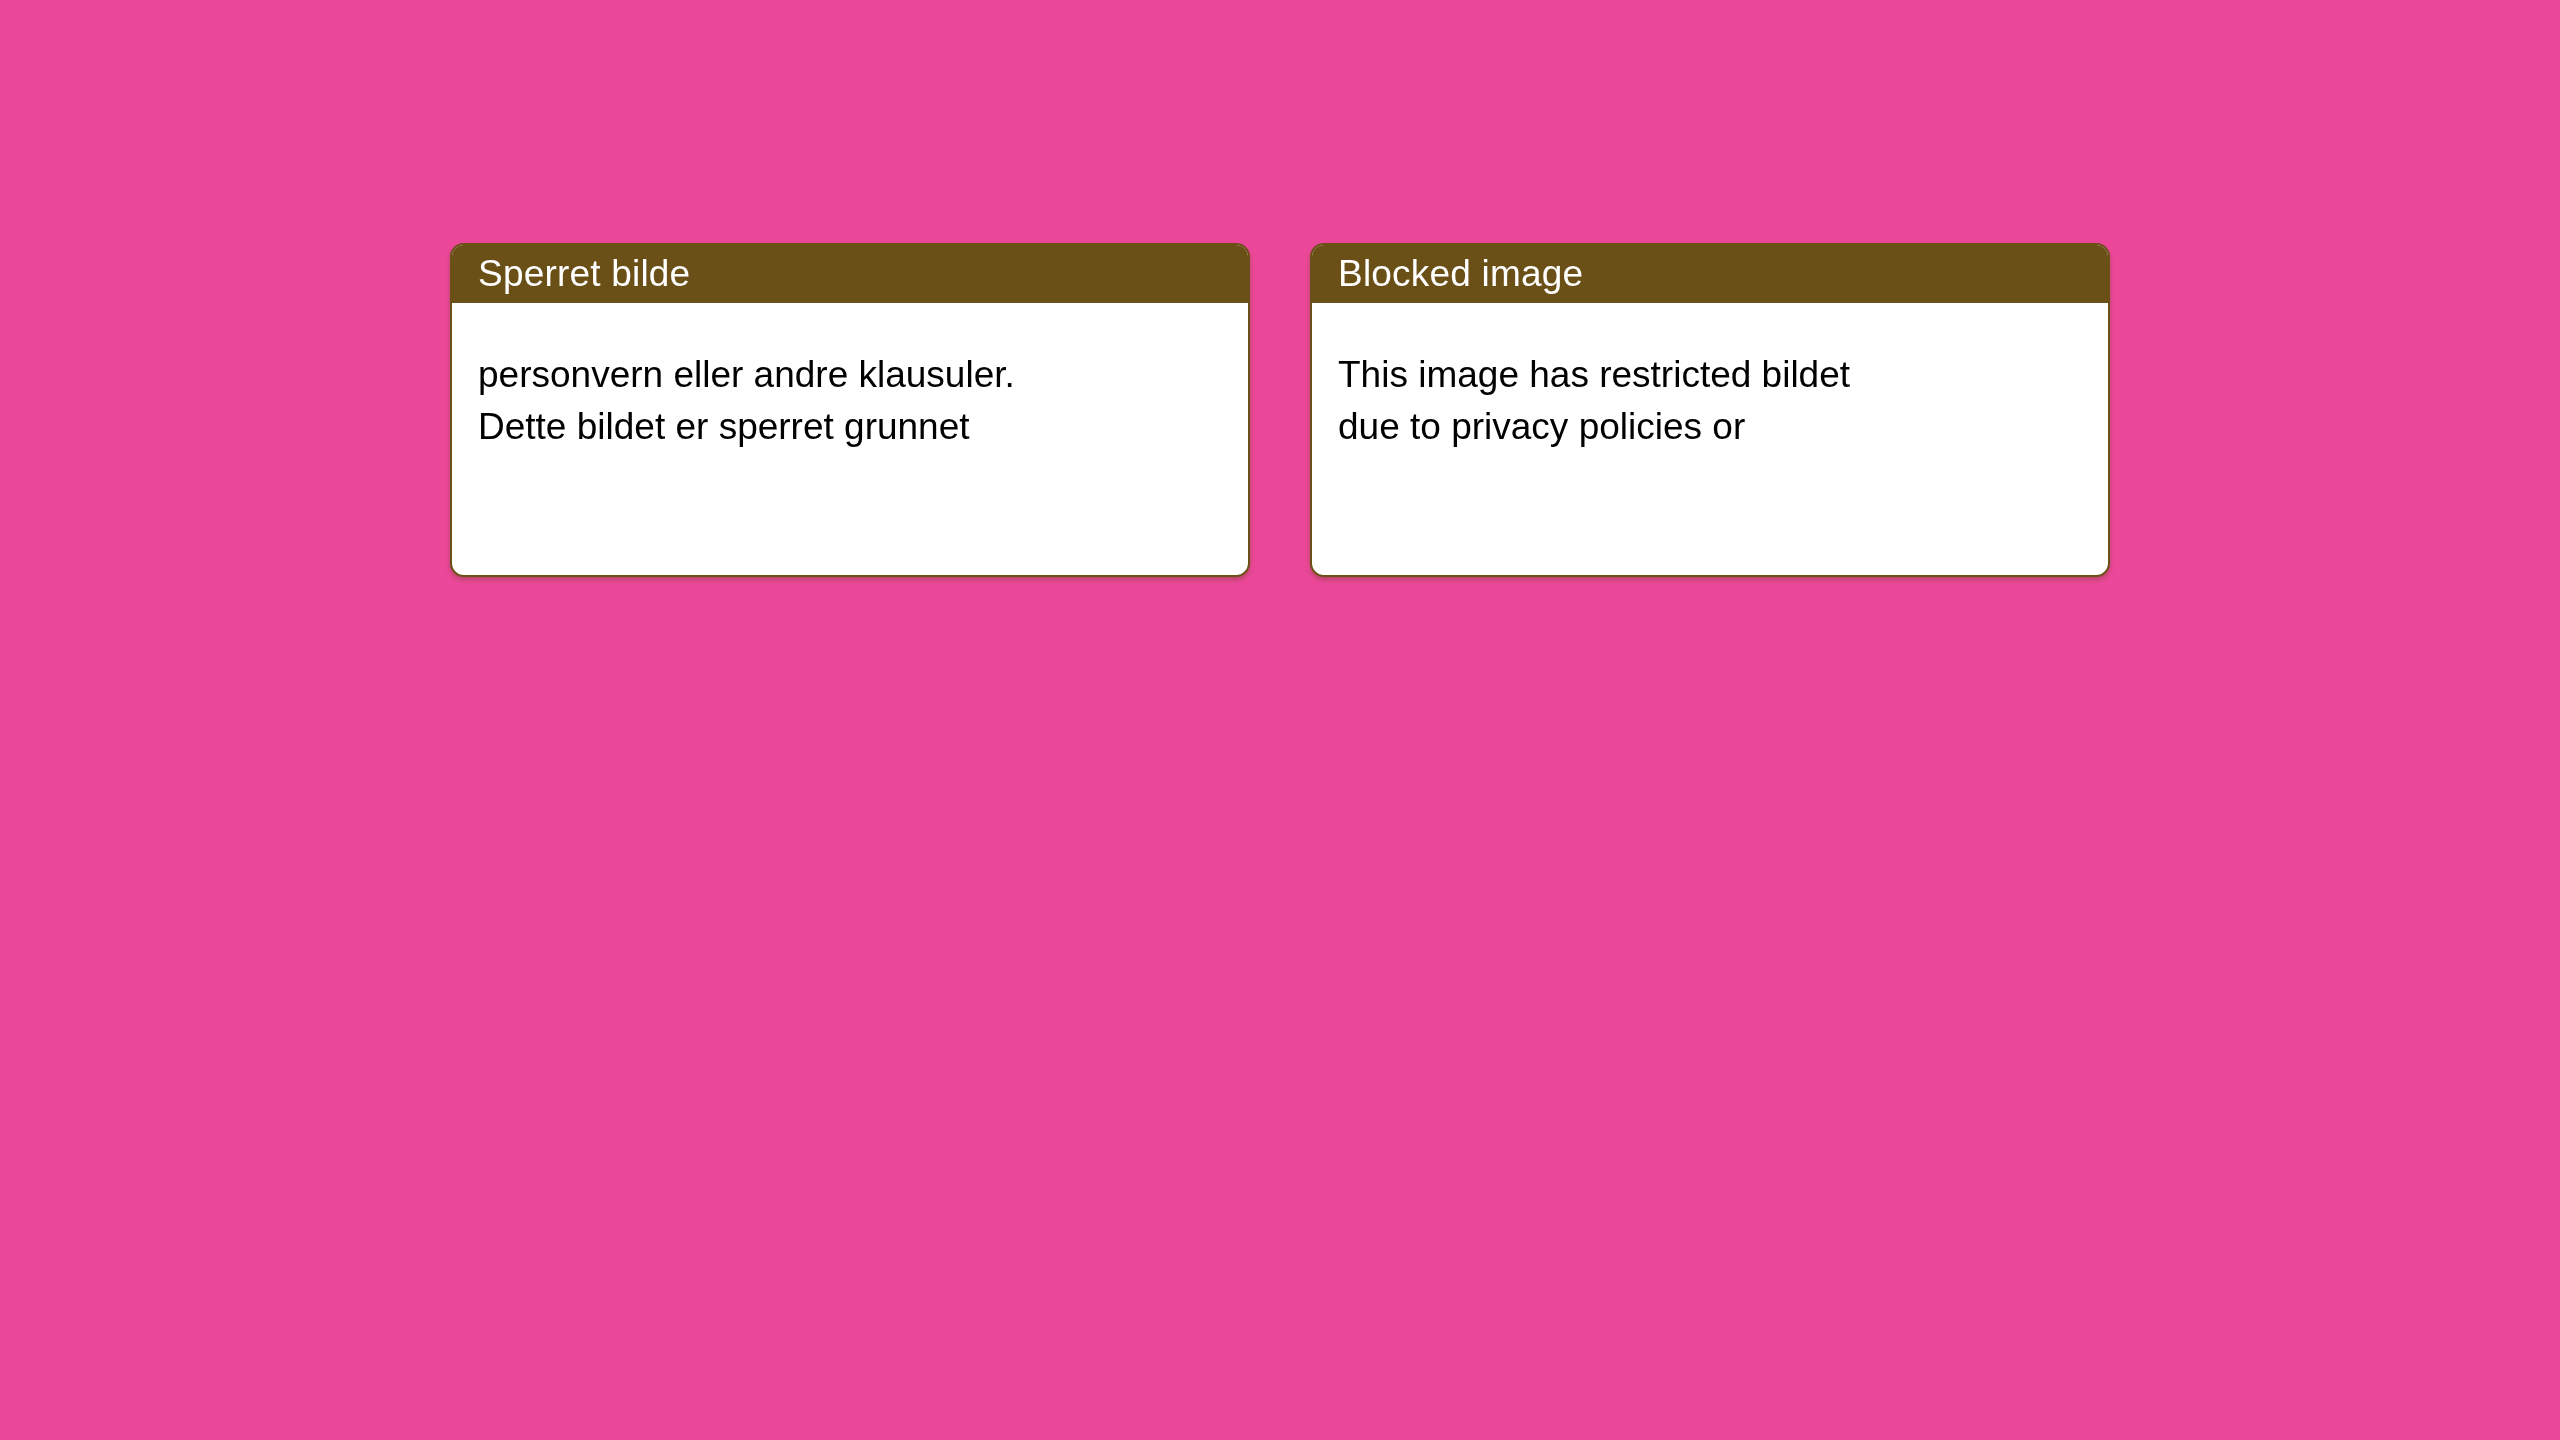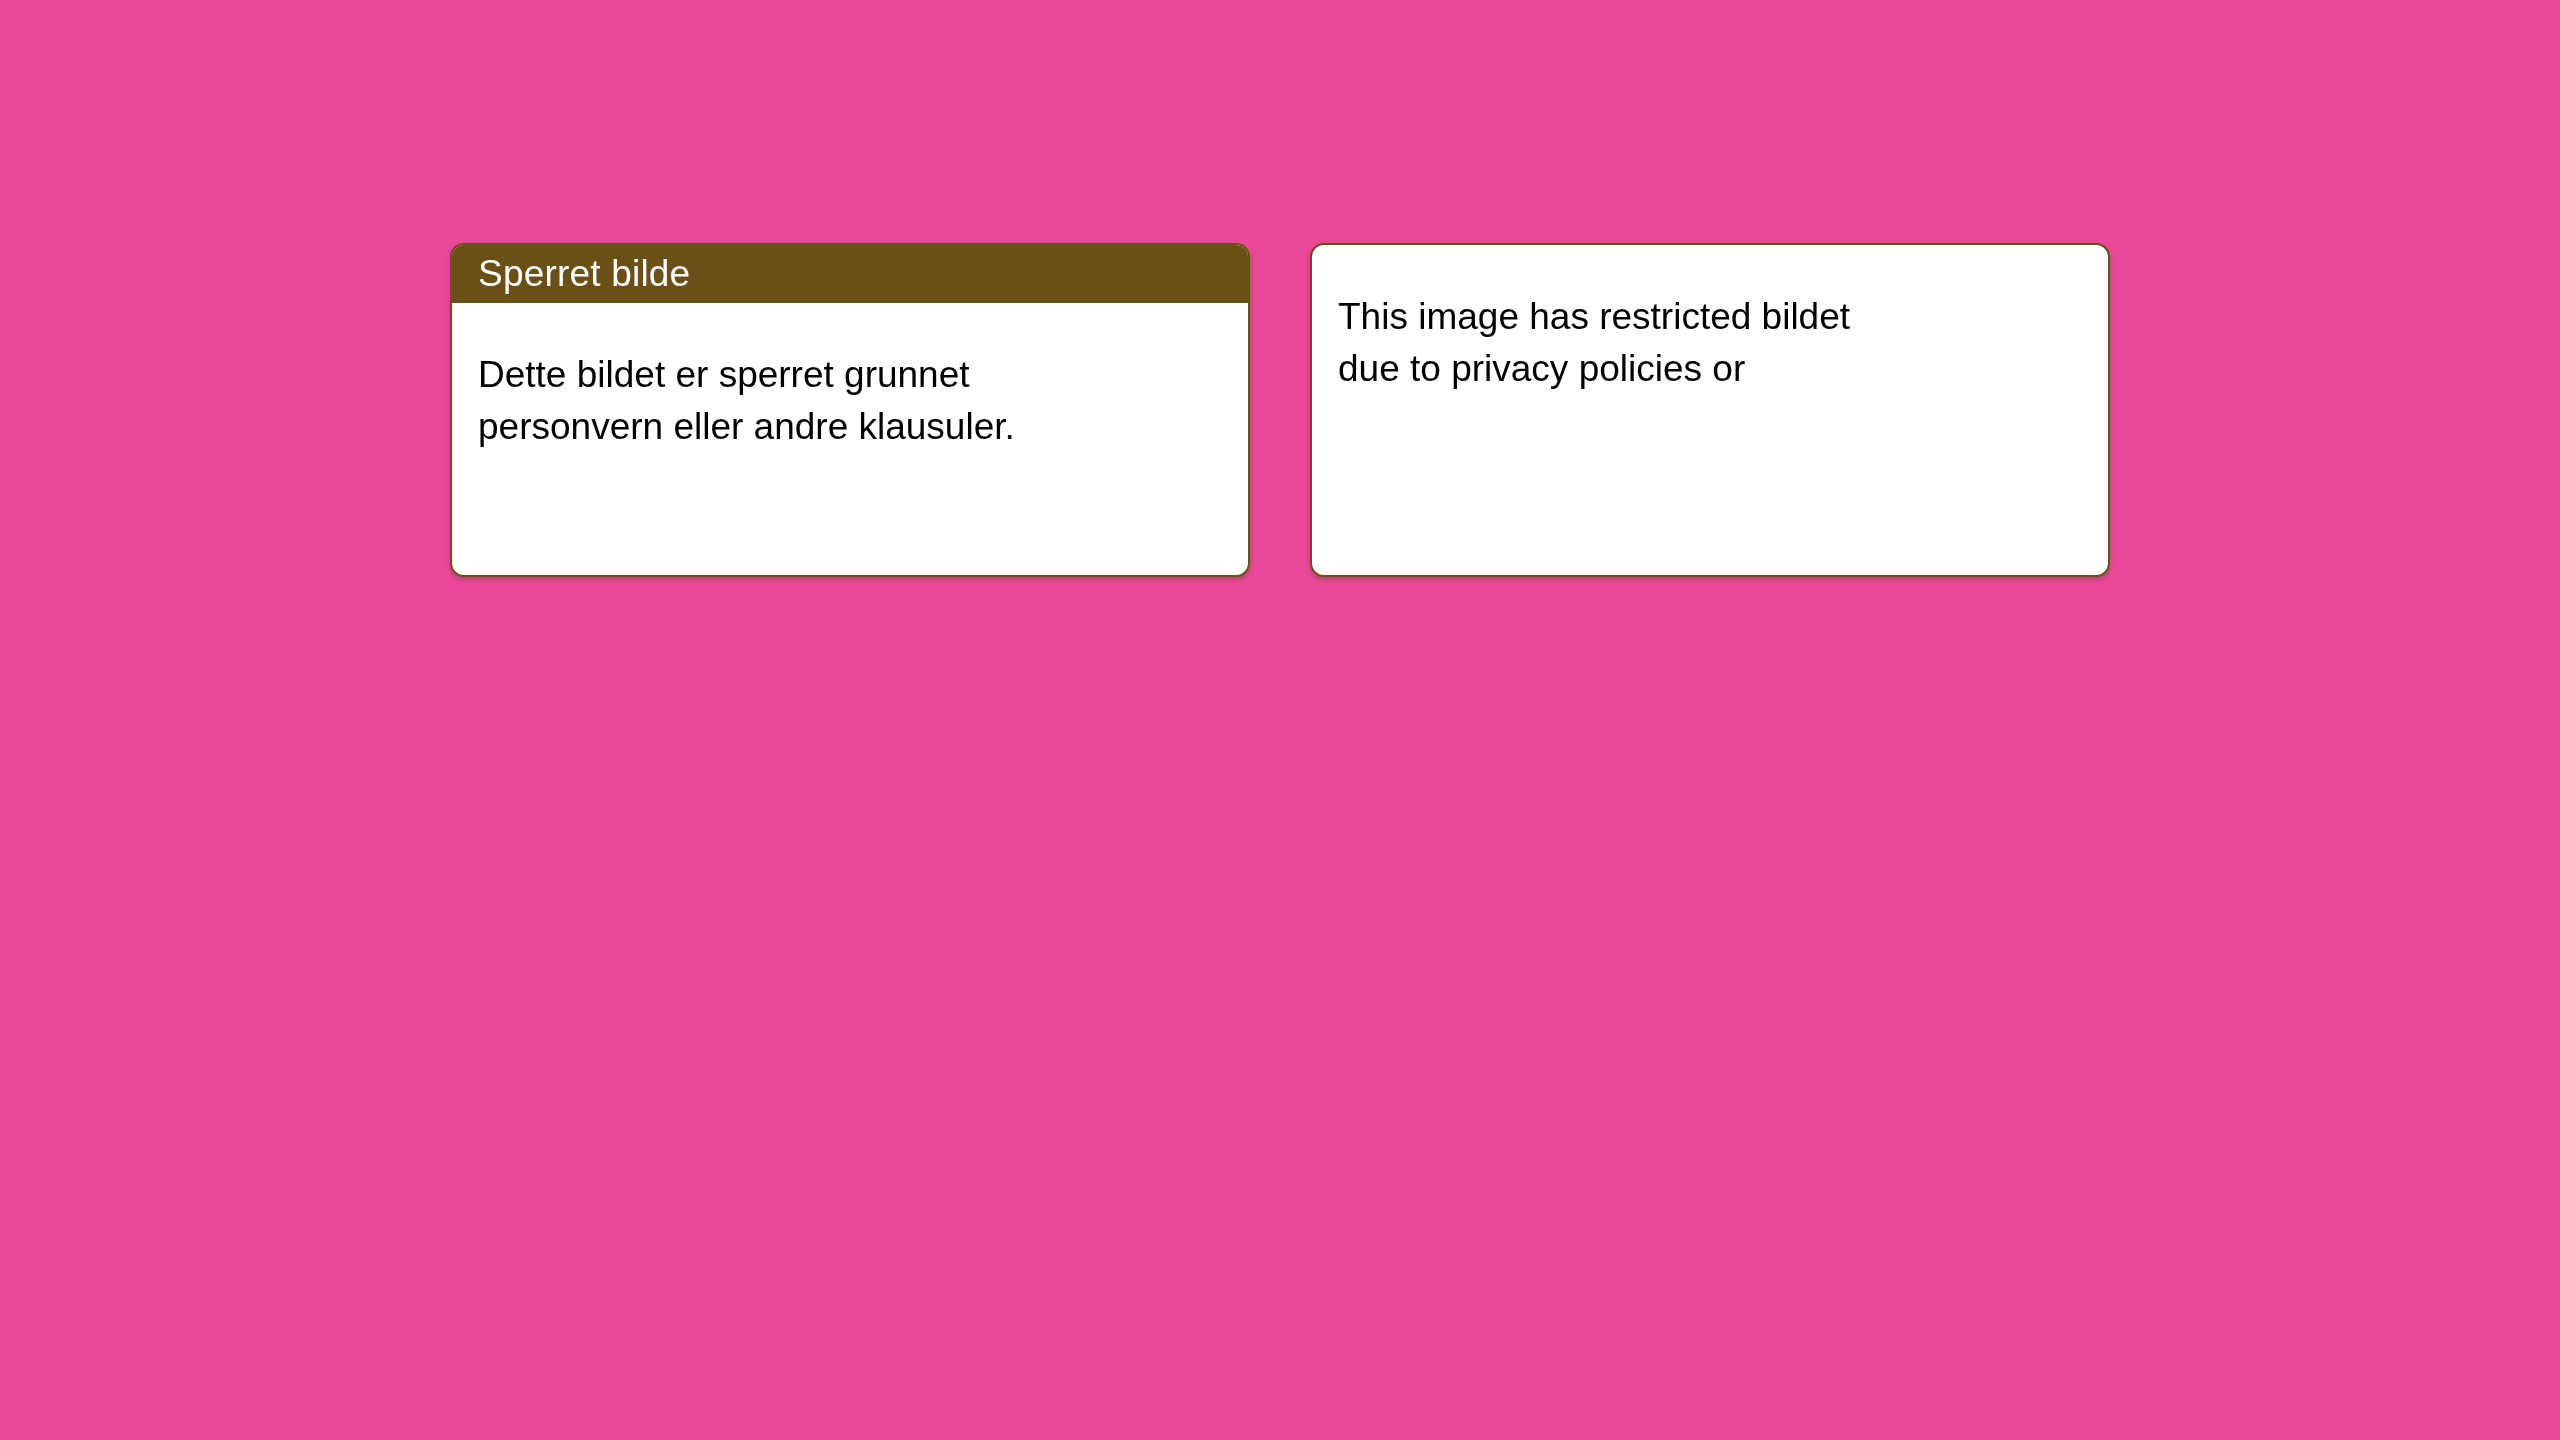--- a/index.html
+++ b/index.html
@@ -53,25 +53,28 @@
 </head>
 <body style="background: rgb(255, 255, 255);">
 
 <div class="page">
 
   <div class="card card-left">
     <div class="card-header">
       <span>Sperret bilde</span>
     </div>
     <div class="card-body">
+      <span class="line">personvern eller andre klausuler.</span>
       <span class="line">Dette bildet er sperret grunnet</span>
-      <span class="line">personvern eller andre klausuler.</span>
     </div>
   </div>
 
   <div class="card card-right">
+    <div class="card-header">
+      <span>Blocked image</span>
+    </div>
     <div class="card-body">
       <span class="line">This image has restricted bildet</span>
       <span class="line">due to privacy policies or</span>
     </div>
   </div>
 
 </div>
 
 </body></html>

